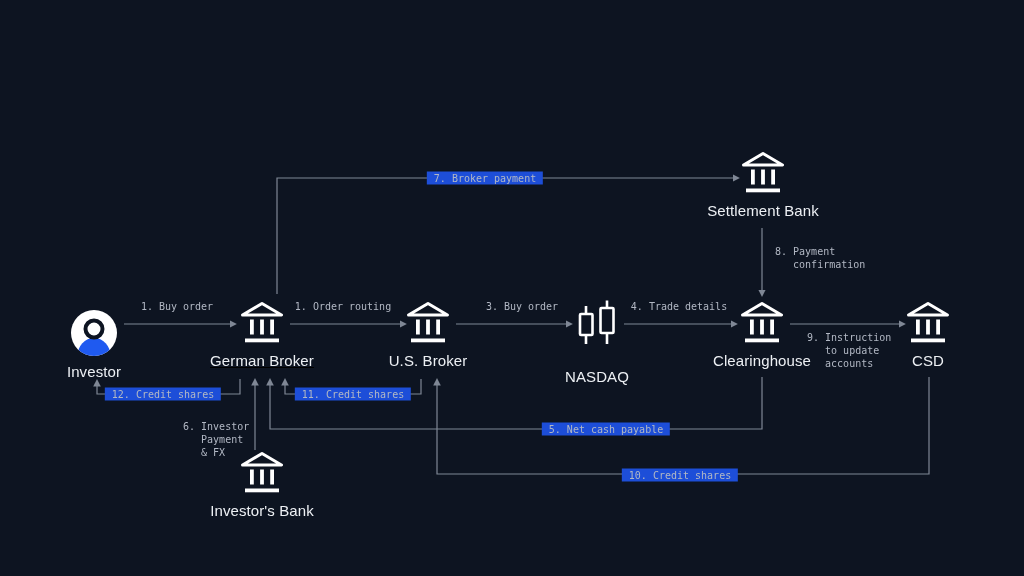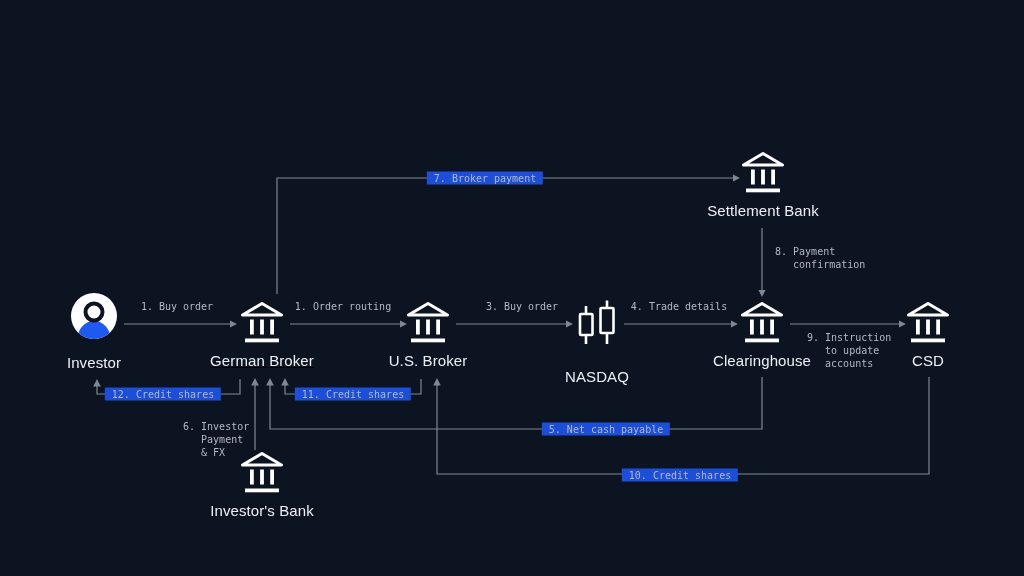--- a/index.html
+++ b/index.html
@@ -38,21 +38,21 @@
       <path d="M762 228 V290" marker-end="url(#arr)"></path>
       <path d="M277 294 V178 H733" marker-end="url(#arr)"></path>
       <path d="M762 377 V429 H270 V385" marker-end="url(#arr)"></path>
       <path d="M929 377 V474 H437 V385" marker-end="url(#arr)"></path>
       <path d="M421 379 V394 H285 V385" marker-end="url(#arr)"></path>
       <path d="M240 379 V394 H97 V386" marker-end="url(#arr)"></path>
       <path d="M255 450 V385" marker-end="url(#arr)"></path>
     </g>
   </svg>
 
-  <div class="node" style="left:24px;top:293px;gap:8px;">
+  <div class="node" style="left:24px;top:310px;">
     <div class="icon-box">
       <svg width="46" height="46" viewBox="0 0 46 46">
         <defs>
             <clipPath id="avclip">
               <circle cx="23" cy="23" r="23"></circle>
             </clipPath>
           </defs>
         <circle cx="23" cy="23" r="23" fill="#ffffff"></circle>
         <g clip-path="url(#avclip)">
           <ellipse cx="23" cy="46" rx="16.5" ry="18" fill="#1f5af0"></ellipse>

